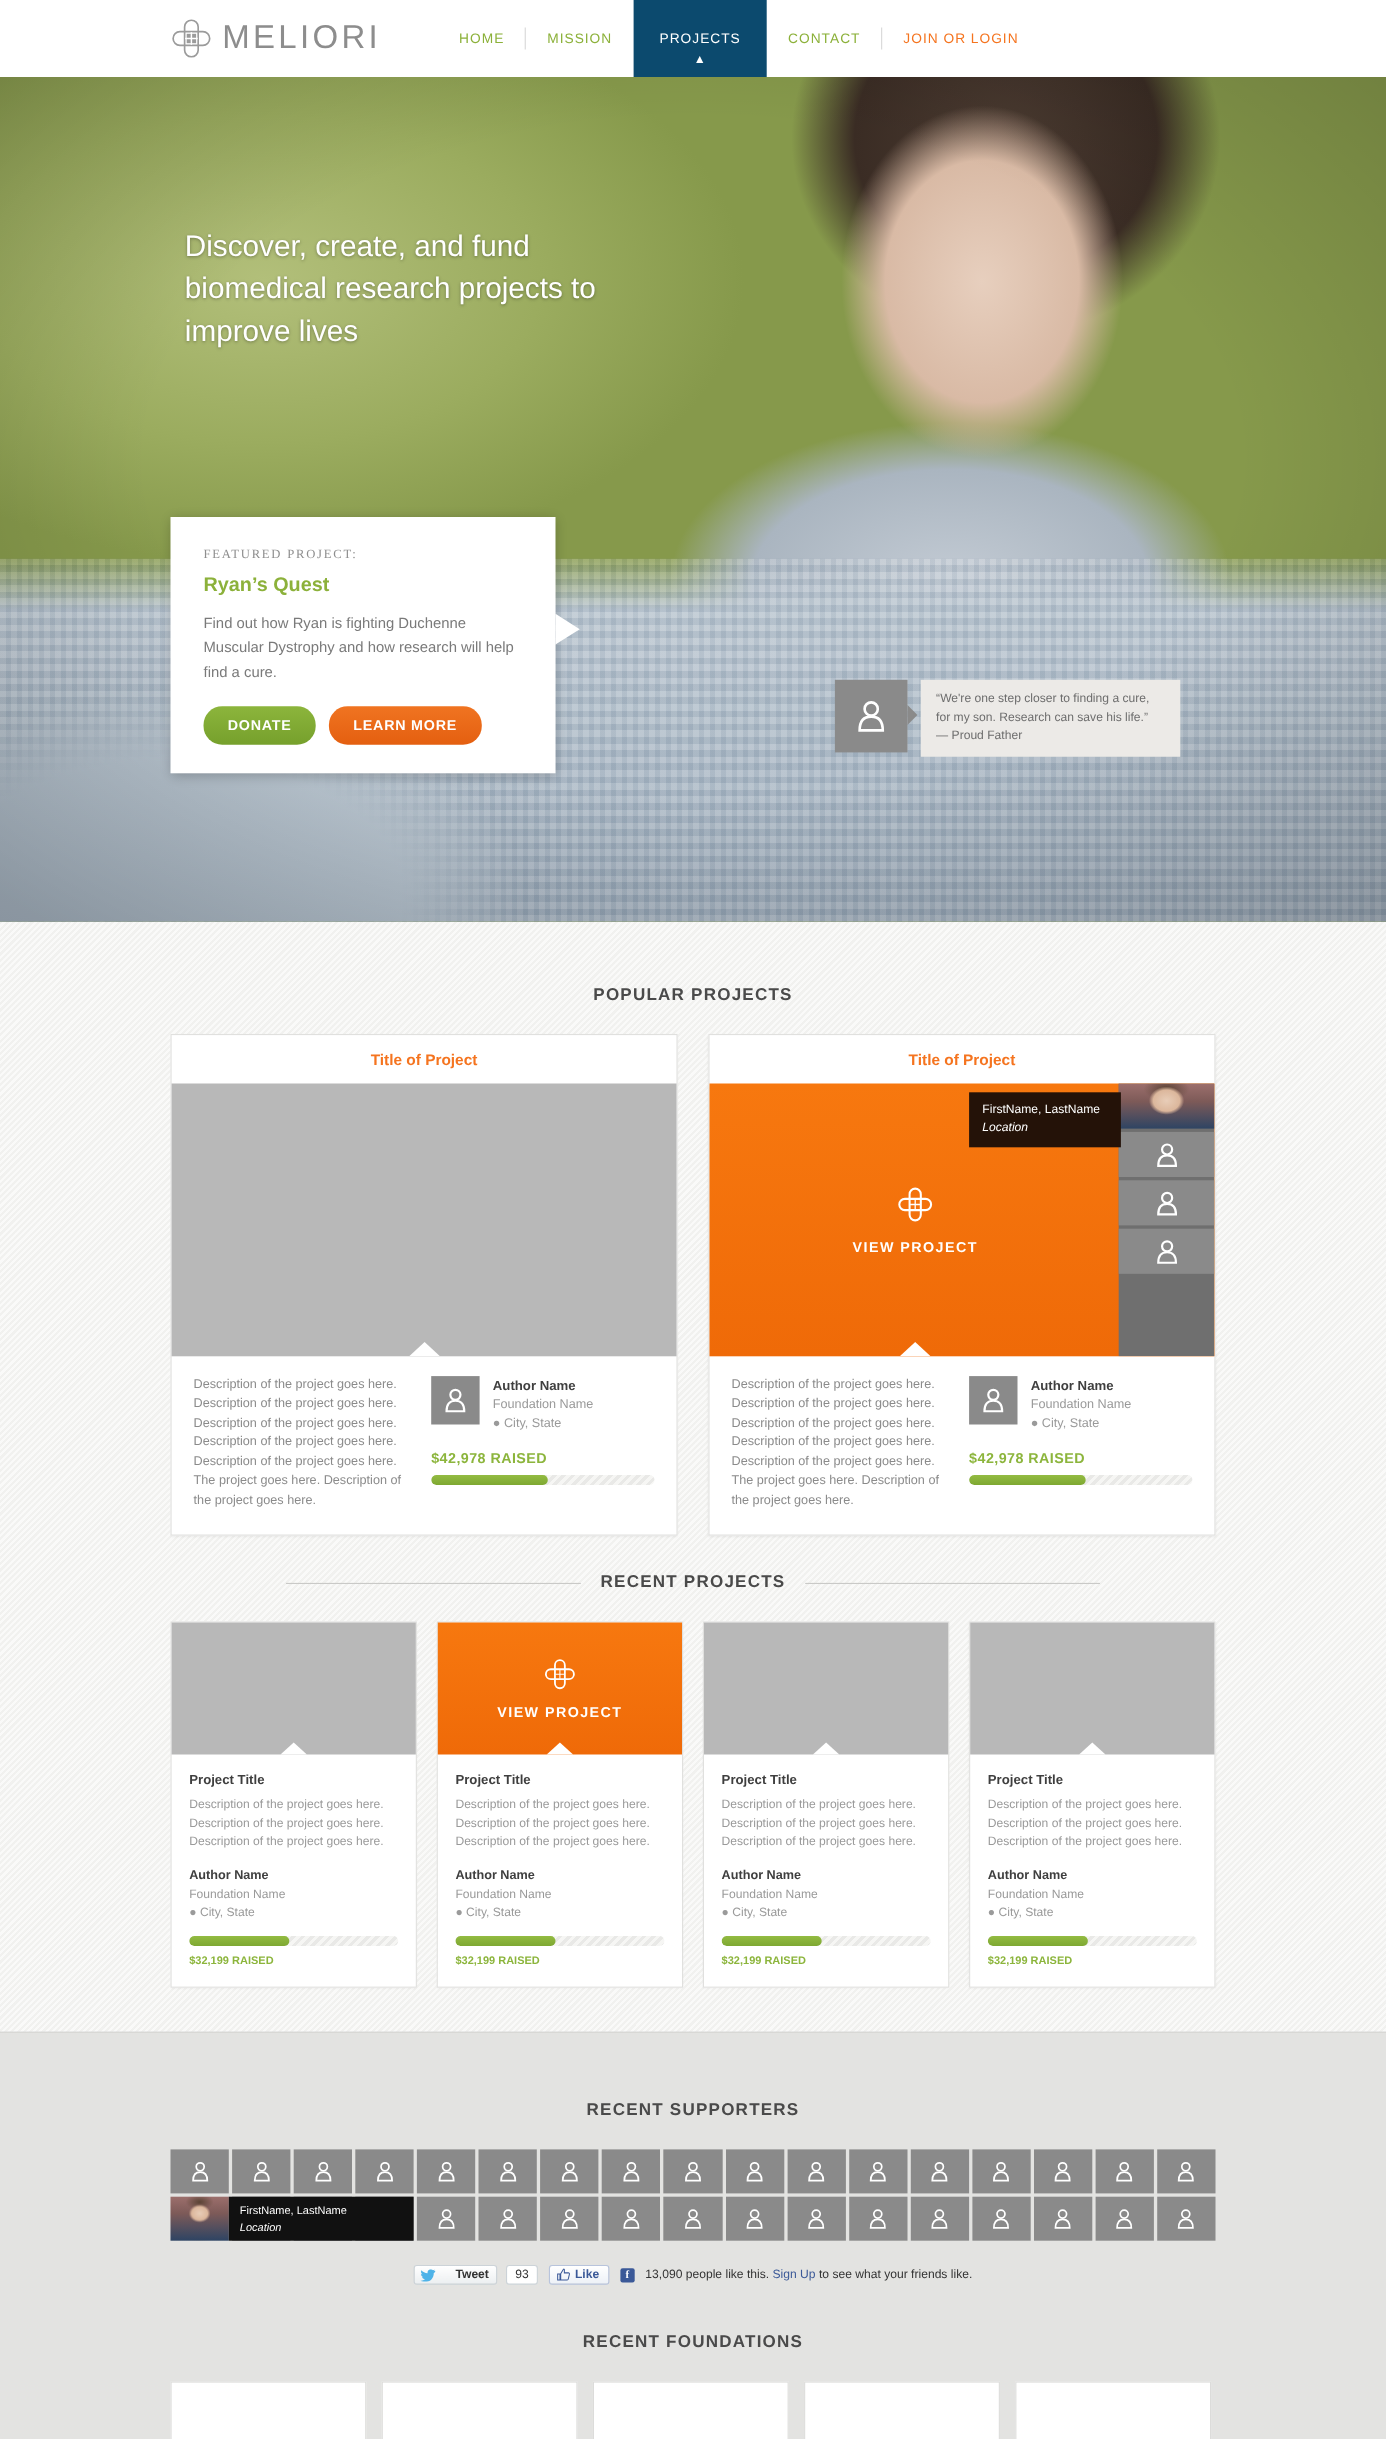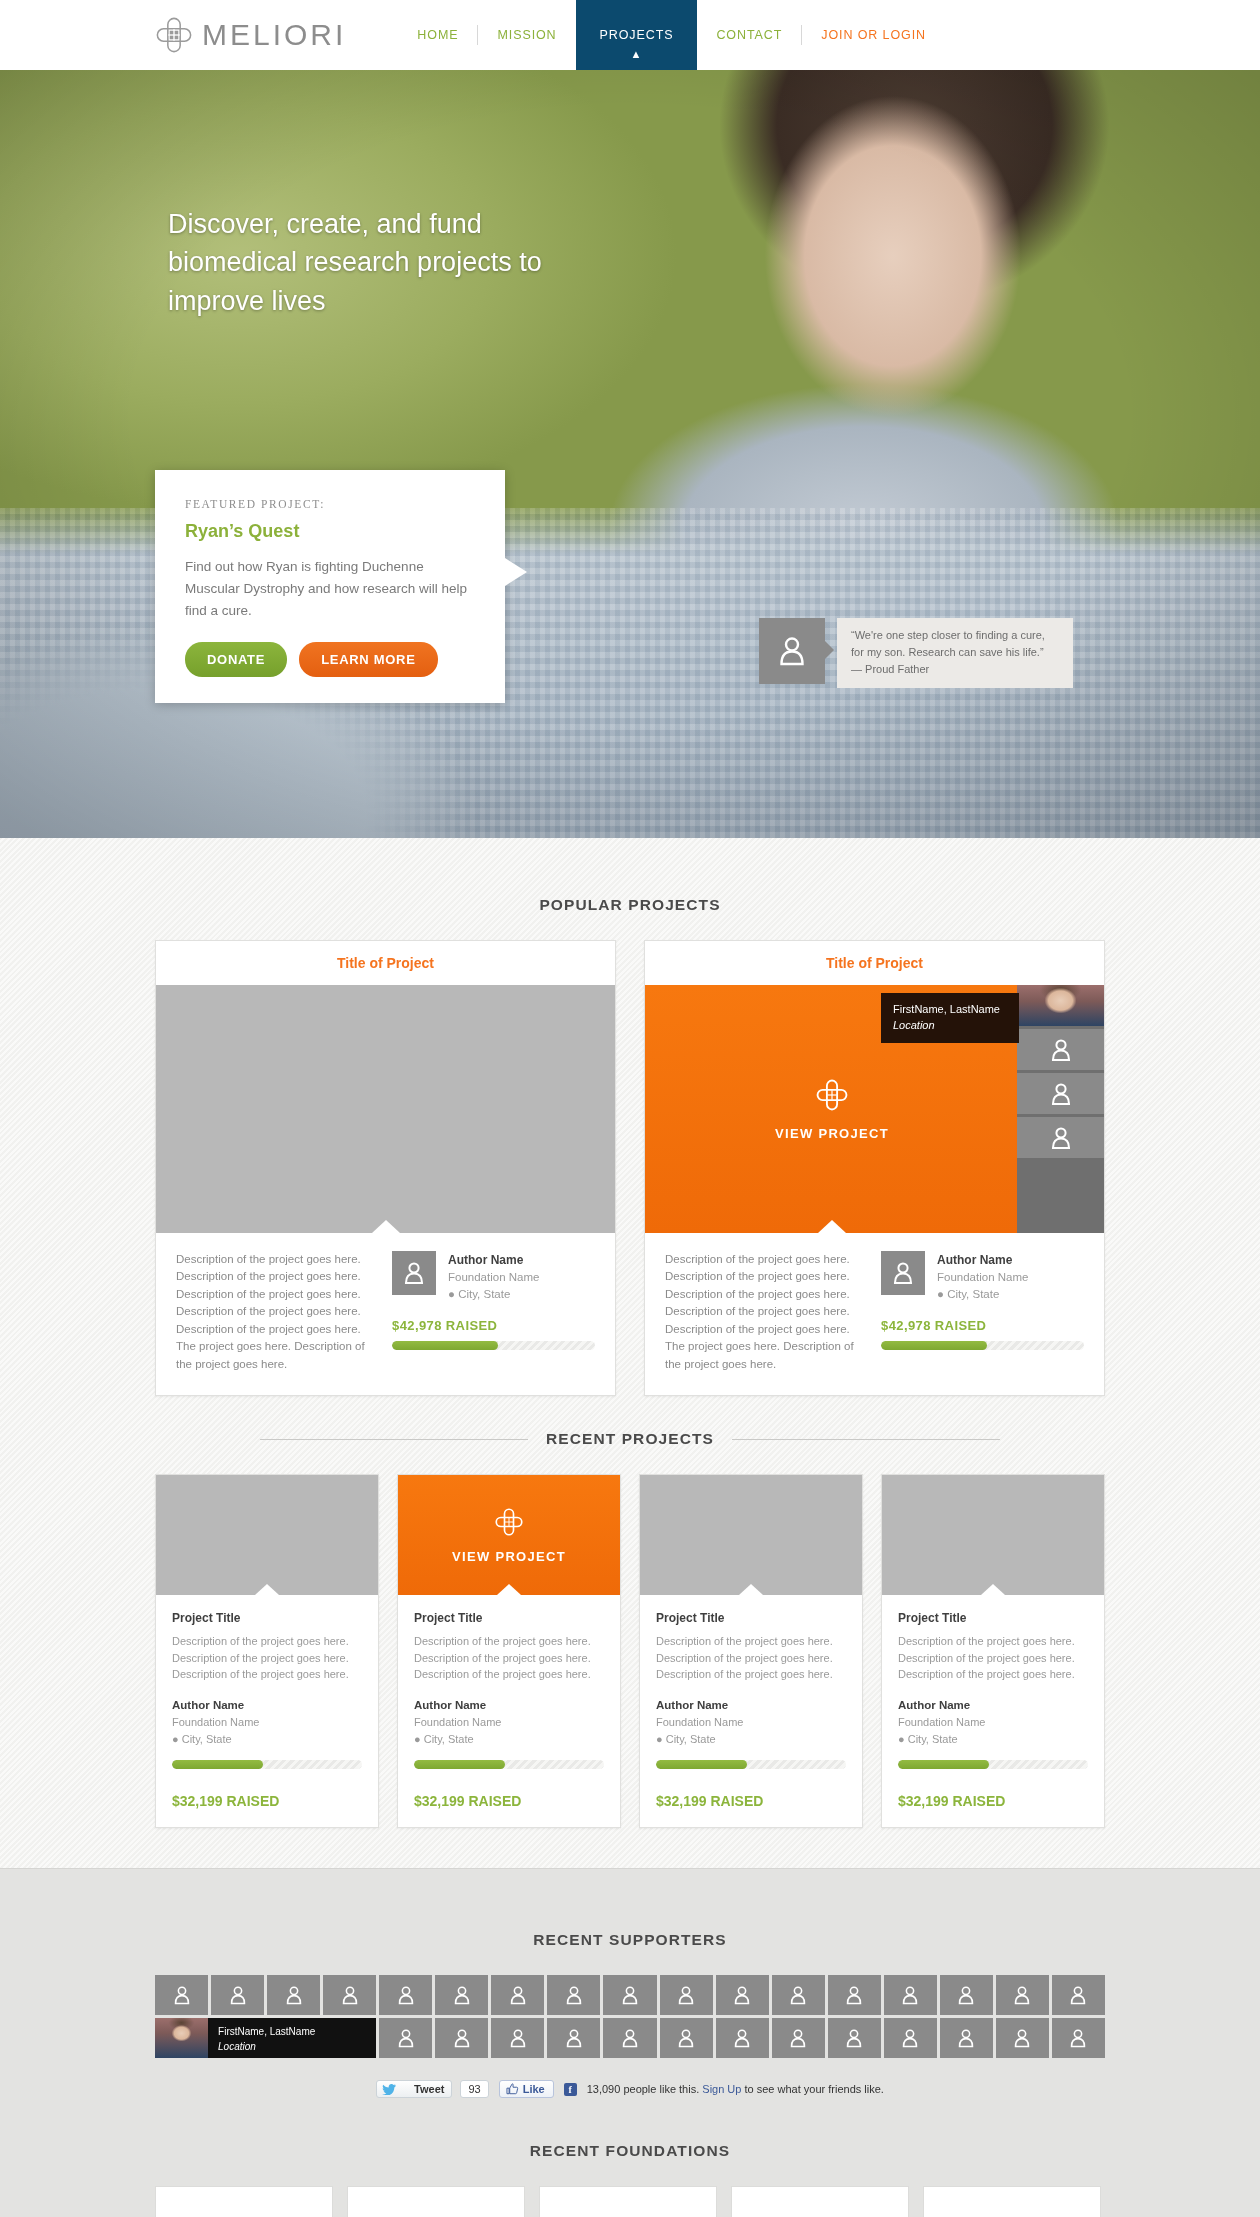--- a/index.html
+++ b/index.html
@@ -204,21 +204,21 @@
     position:absolute; left:50%; bottom:0; transform:translateX(-50%);
     width:0; height:0; border-left:12px solid transparent; border-right:12px solid transparent;
     border-bottom:11px solid #fff;
   }
   .rec-body { padding:16px 16px 18px 16px; }
   .rec-title { font-size:12px; font-weight:bold; color:#3f3f3f; margin-bottom:8px; }
   .rec-desc { font-size:11px; line-height:1.5; color:#9a9a9a; margin-bottom:14px; }
   .rec-author { font-size:11.5px; color:#3f3f3f; font-weight:bold; line-height:1.5; }
   .rec-sub { font-size:11px; color:#9a9a9a; line-height:1.55; }
   .rec-bar { margin-top:12px; }
-  .rec-raised { color:#8cb53c; font-size:14px; font-weight:bold; margin-top:24px; }
+  .rec-raised { color:#8cb53c; font-size:10px; font-weight:bold; margin-top:8px; }
 
   
   .section-gray { background:#e3e3e1; margin-top:40px; padding:34px 0 0 0;
     border-top:1px solid #d5d5d3; }
   .sup-grid { width:950px; margin:0 auto; display:grid;
     grid-template-columns:repeat(17, 1fr); gap:3px; position:relative; }
   .sup-cell { height:40px; background:#8a8a8a; position:relative; }
   .sup-photo {
     background:
       radial-gradient(ellipse 12px 10px at 50% 38%, #e8cdb8 0%, #dcb79c 60%, rgba(220,183,156,0) 82%),

